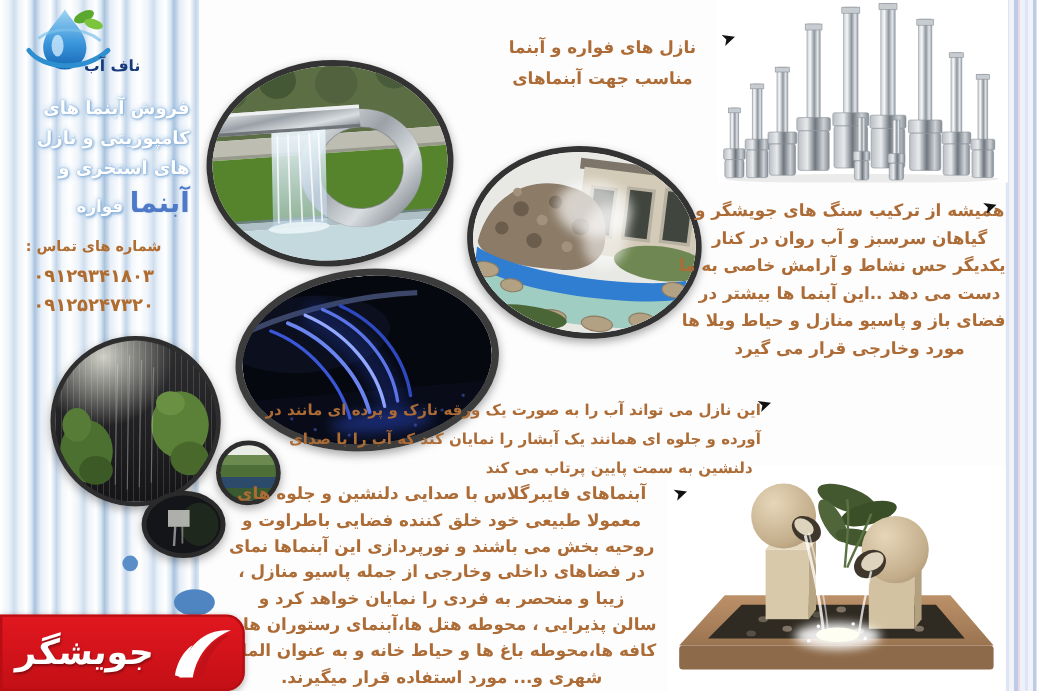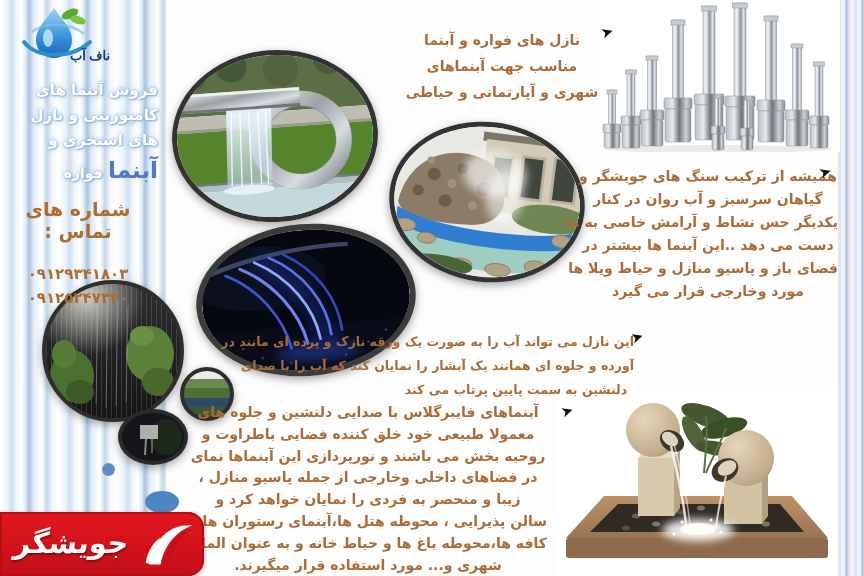--- a/index.html
+++ b/index.html
@@ -26,30 +26,30 @@
   .para .ln{white-space:nowrap;}
   .arrow{position:absolute;font-size:15px;line-height:15px;color:#111111;
          transform:rotate(-18deg);font-weight:normal;}
   .p1{left:396px;top:27px;width:212px;font-size:14px;line-height:26px;}
   .p2{left:578px;top:165px;width:260px;font-size:14px;line-height:23px;}
   .p3{left:398px;top:330px;width:236px;font-size:12.5px;line-height:24px;}
   .p4{left:170px;top:402px;width:396px;font-size:14px;line-height:21.8px;}
   
   .brand{left:18px;top:2px;width:132px;height:76px;z-index:3;}
   .brand-name{position:absolute;left:52px;top:46px;font-size:13px;font-weight:bold;
-              color:#173a7c;direction:rtl;font-family:Liberation Serif, serif;}
+              color:#173a7c;direction:rtl;}
   .tagline{left:2px;top:78px;width:156px;z-index:3;direction:rtl;text-align:right;
            color:#ffffff;font-weight:bold;font-size:15px;line-height:25px;
            text-shadow:0 0 2px #7fa8d4,0 0 6px #9cc0e4,1px 1px 2px #88aed6;}
   .tag4{margin-top:2px;line-height:30px;}
   .brandword{font-size:23px;color:#4d79c7;text-shadow:0 0 2px #c8d9f0;}
   .smallword{font-size:14px;}
   .contact{left:0px;top:198px;width:156px;z-index:3;direction:rtl;text-align:center;
            color:#b06b2e;font-weight:bold;}
-  .contact .lbl{font-size:19px;margin-bottom:20px;}
+  .contact .lbl{font-size:12px;margin-bottom:6px;}
   .contact .num{font-size:15px;line-height:24px;letter-spacing:1px;}
   
   .dot{position:absolute;border-radius:50%;z-index:2;}
   
   .footer{left:0;top:512px;width:204px;height:64px;z-index:6;
           background:linear-gradient(180deg,#e2171f,#c30f16);
           border-radius:0 16px 16px 0;box-shadow:inset 0 0 0 2px #b70d13,0 2px 5px rgba(0,0,0,.3);}
   .footer-name{position:absolute;left:14px;top:14px;font-size:29px;font-weight:bold;
                color:#ffffff;direction:rtl;transform:skewX(-6deg);
                text-shadow:1px 2px 2px rgba(0,0,0,.35);}
@@ -411,21 +411,20 @@
           <circle cx="165" cy="144" r="1.5"></circle>
           <circle cx="118" cy="146" r="1.5"></circle>
         </g>
     </svg>
   </div>
 
   <div class="para p1" dir="rtl">
     <span class="arrow" style="top:-2px;right:-6px;">➤</span>
     <div class="ln">نازل های فواره و آبنما</div>
     <div class="ln">مناسب جهت آبنماهای</div>
-    <div class="ln">شهری و آپارتمانی و حیاطی</div>
   </div>
 
   <div class="para p2" dir="rtl">
     <span class="arrow" style="top:0;right:6px;">➤</span>
     <div class="ln">همیشه از ترکیب سنگ های جویشگر و</div>
     <div class="ln">گیاهان سرسبز و آب روان در کنار</div>
     <div class="ln">یکدیگر حس نشاط و آرامش خاصی به ما</div>
     <div class="ln">دست می دهد ..این آبنما ها بیشتر در</div>
     <div class="ln">فضای باز و پاسیو منازل و حیاط ویلا ها</div>
     <div class="ln">مورد وخارجی قرار می گیرد</div>

